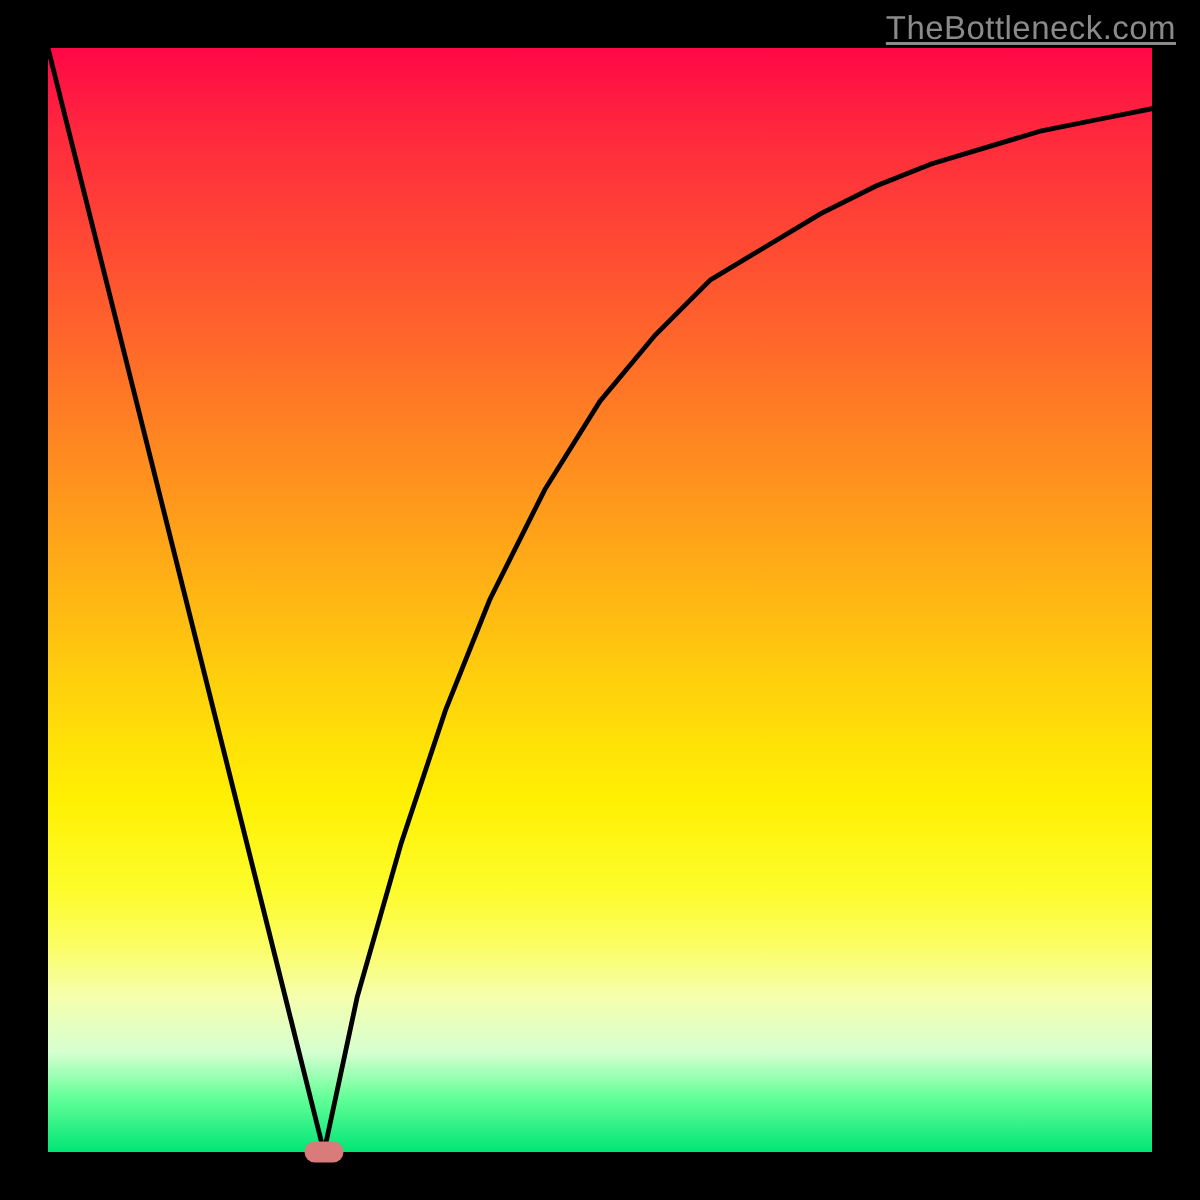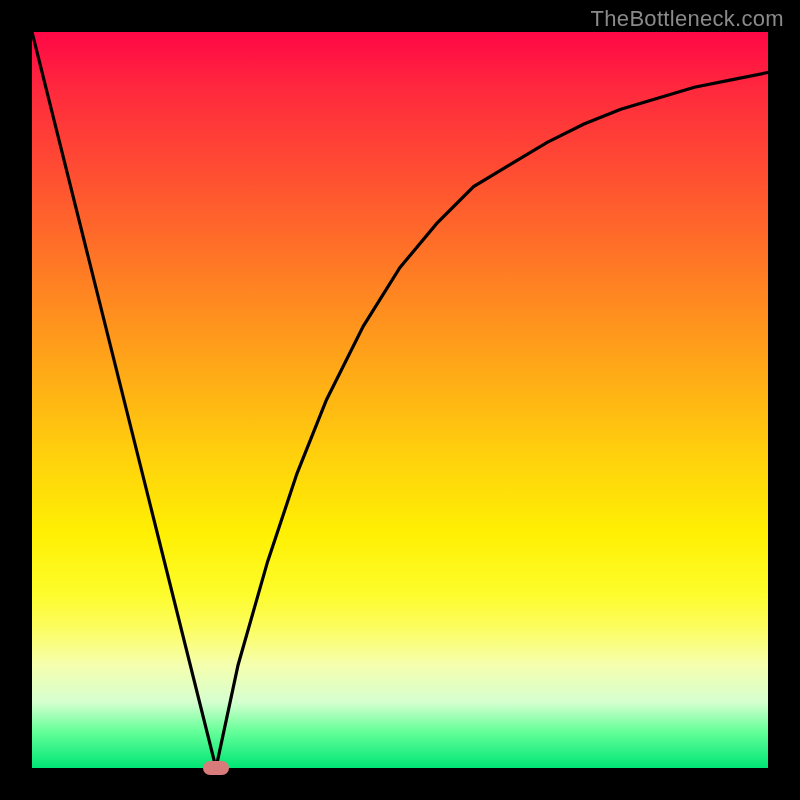--- a/index.html
+++ b/index.html
@@ -41,20 +41,21 @@
     );
   }
   .watermark {
     position: absolute;
     top: 6px;
     right: 16px;
     color: #8a8a8a;
     font-size: 22px;
     letter-spacing: 0.3px;
     user-select: none;
+    text-decoration: underline;
   }
   .marker {
     position: absolute;
     width: 26px;
     height: 14px;
     border-radius: 7px;
     background: #d97b7b;
     transform: translate(-50%, -50%);
   }
   svg.curves {

